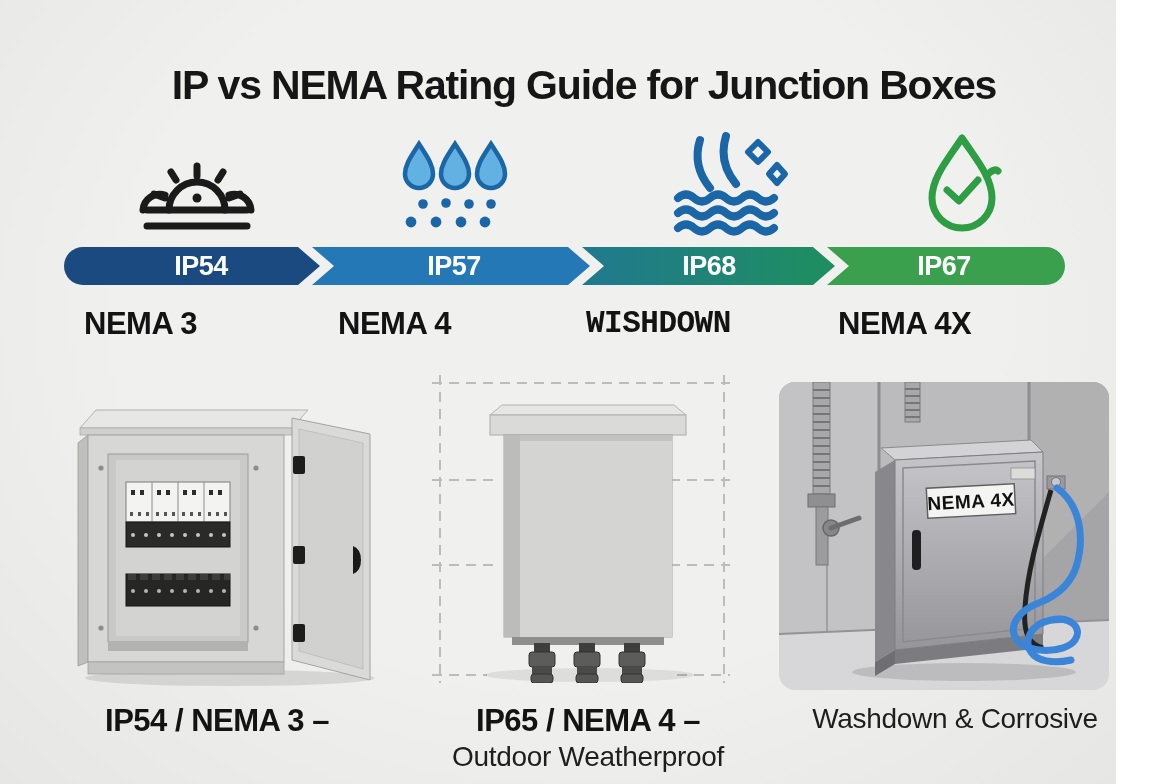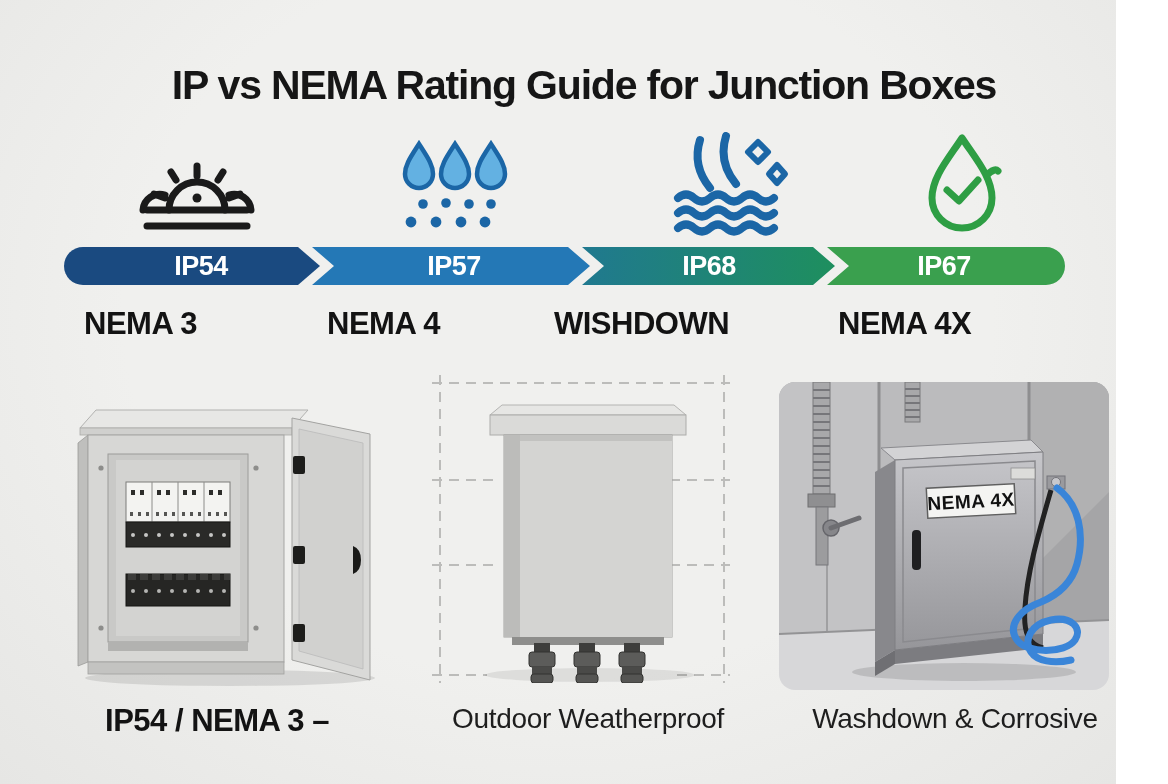--- a/index.html
+++ b/index.html
@@ -95,22 +95,22 @@
     <path d="M248,1 H504 L526,20 L504,39 H248 L270,20 Z" fill="#2478b6"></path>
     <path d="M518,1 H749 L771,20 L749,39 H518 L540,20 Z" fill="url(#g68)"></path>
     <path d="M763,1 H982 A19,19 0 0 1 982,39 H763 L785,20 Z" fill="#3aa04e"></path>
     <text class="bar-text" x="137" y="29" text-anchor="middle">IP54</text>
     <text class="bar-text" x="390" y="29" text-anchor="middle">IP57</text>
     <text class="bar-text" x="645" y="29" text-anchor="middle">IP68</text>
     <text class="bar-text" x="880" y="29" text-anchor="middle">IP67</text>
   </svg>
 
   <div class="nema-label" style="left:84px;">NEMA 3</div>
-  <div class="nema-label" style="left:327px;">NEMA 4</div>
-  <div class="nema-label" style="left:554px;">WISHDOWN</div>
+  <div class="nema-label" style="left:338px;">NEMA 4</div>
+  <div class="nema-label" style="left:586px;font-family:Liberation Mono, monospace;">WISHDOWN</div>
   <div class="nema-label" style="left:838px;">NEMA 4X</div>
 
   <svg class="abs" style="left:70px;top:398px;" width="310" height="290" viewBox="0 0 310 290">
     <ellipse cx="160" cy="280" rx="145" ry="8" fill="rgba(0,0,0,0.10)"></ellipse>
     <g>
       <polygon points="10,30 222,30 238,12 26,12" fill="#e7e7e5" stroke="#b2b2b0" stroke-width="1"></polygon>
       <rect x="10" y="30" width="212" height="7" fill="#d0d0ce" stroke="#aaaaa8" stroke-width="0.8"></rect>
       <polygon points="18,37 8,45 8,268 18,264" fill="#bfbfbd" stroke="#9a9a98" stroke-width="0.8"></polygon>
       <rect x="18" y="37" width="196" height="227" fill="#d7d7d5" stroke="#a5a5a3" stroke-width="1"></rect>
       <rect x="38" y="56" width="140" height="188" fill="#c9c9c7" stroke="#9c9c9a" stroke-width="1"></rect>
@@ -299,19 +299,20 @@
       </g>
       <path d="M272,108 C260,150 248,190 246,226 C244,252 250,262 264,266" fill="none" stroke="#222222" stroke-width="5"></path>
       <path d="M278,106 C300,122 306,152 298,182 C292,204 276,214 262,220 C240,228 228,244 238,258 C248,272 286,272 296,258 C304,246 292,234 272,238 C252,242 244,258 252,270 C258,279 274,282 292,278" fill="none" stroke-width="7" stroke-linecap="round" stroke="#3a85d8"></path>
     </g>
   </svg>
 
   <div class="caption" style="left:57px;width:320px;">
     <span class="h">IP54 / NEMA 3 –</span>
   </div>
   <div class="caption" style="left:428px;width:320px;">
+    <span class="h">IP65 / NEMA 4 –</span>
     <span class="s">Outdoor Weatherproof</span>
   </div>
   <div class="caption" style="left:775px;width:360px;">
     <span class="s">Washdown &amp; Corrosive</span>
   </div>
 
 </div>
 
 </body></html>

